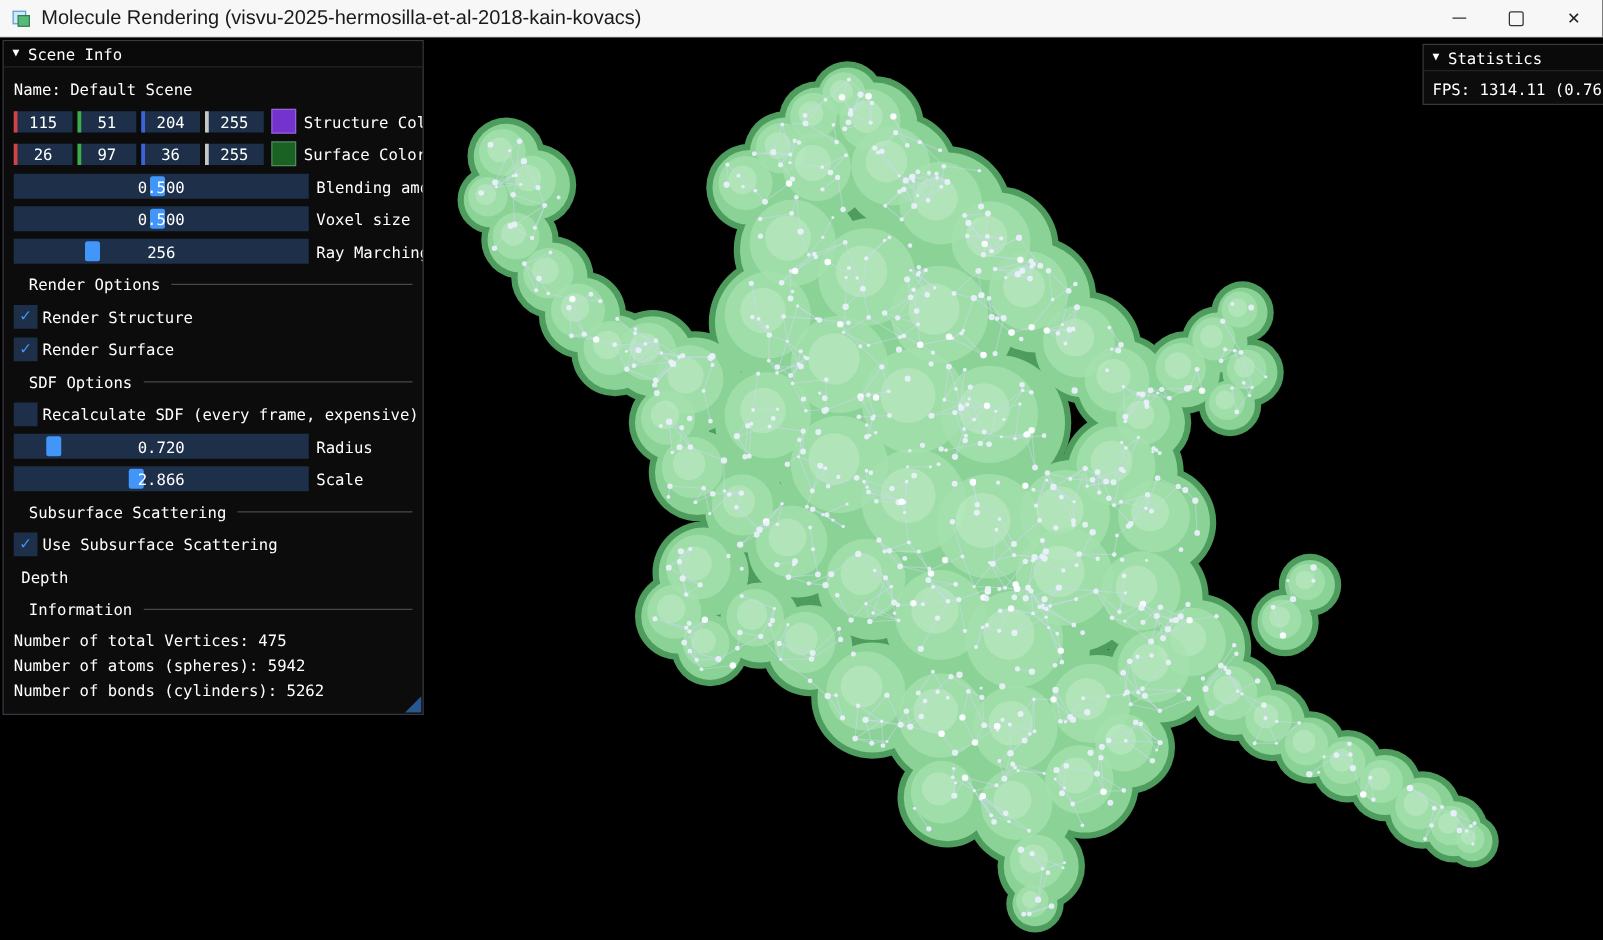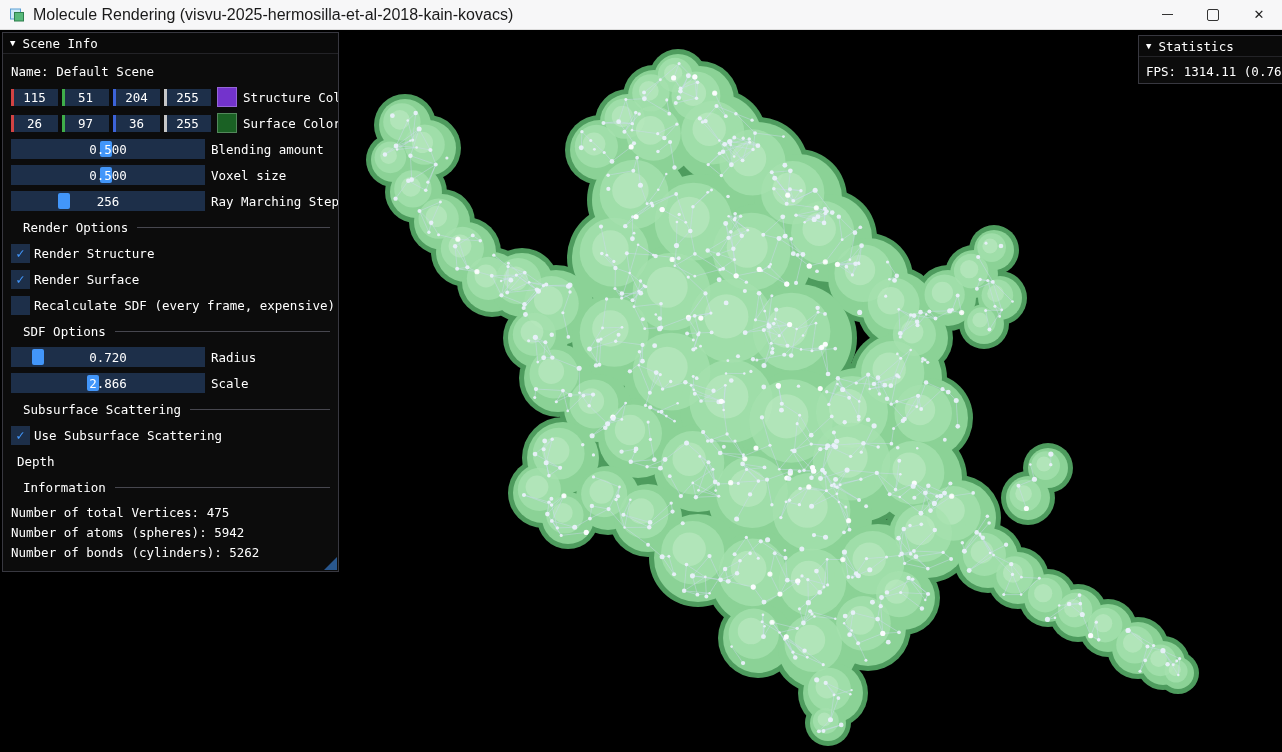--- a/index.html
+++ b/index.html
@@ -41,21 +41,21 @@
   .text-line{height:20px;line-height:20px;white-space:nowrap;}
   .rgba-box{
     position:relative;width:47px;height:17px;background:#1d2f49;
     margin-right:4px;display:flex;align-items:center;justify-content:center;flex:0 0 auto;
   }
   .strip{position:absolute;left:0;top:0;bottom:0;width:3px;}
   .strip.r{background:#d24343;} .strip.g{background:#3fae4a;}
   .strip.b{background:#3c63d9;} .strip.a{background:#c7c7c7;}
   .swatch{width:20px;height:20px;margin-left:2px;flex:0 0 auto;border:1px solid rgba(255,255,255,0.25);box-sizing:border-box;}
   .wlabel{margin-left:6px;white-space:nowrap;}
-  .slider{position:relative;width:194px;height:20px;background:#1d2f49;flex:0 0 auto;}
+  .slider{position:relative;width:236px;height:20px;background:#1d2f49;flex:0 0 auto;}
   .grab{position:absolute;top:2px;width:12px;height:16px;background:#4296fa;border-radius:2px;}
   .sval{position:absolute;left:0;top:0;width:100%;height:100%;display:flex;align-items:center;justify-content:center;}
   .check{
     width:19px;height:19px;background:#1d2f49;flex:0 0 auto;
     display:flex;align-items:center;justify-content:center;
     color:#4296fa;font-weight:bold;font-size:14px;
   }
   .check + .wlabel{margin-left:4px;}
   .sep .txt{margin-right:9px;margin-left:12px;}
   .sep .line{flex:1;height:1px;background:rgba(120,120,135,0.55);}
@@ -2336,28 +2336,28 @@
       <div class="row">
         <div class="check">✓</div>
         <span class="wlabel">Render Structure</span>
       </div>
 
       <div class="row">
         <div class="check">✓</div>
         <span class="wlabel">Render Surface</span>
       </div>
 
+      <div class="row sep">
+        <span class="txt">SDF Options</span>
+        <span class="line"></span>
+      </div>
+
       <div class="row">
         <div class="check"></div>
         <span class="wlabel">Recalculate SDF (every frame, expensive)</span>
-      </div>
-
-      <div class="row sep">
-        <span class="txt">SDF Options</span>
-        <span class="line"></span>
       </div>
 
       <div class="row">
         <div class="slider">
           <div class="grab" style="left: 11%;"></div>
           <div class="sval">0.720</div>
         </div>
         <span class="wlabel">Radius</span>
       </div>
 

